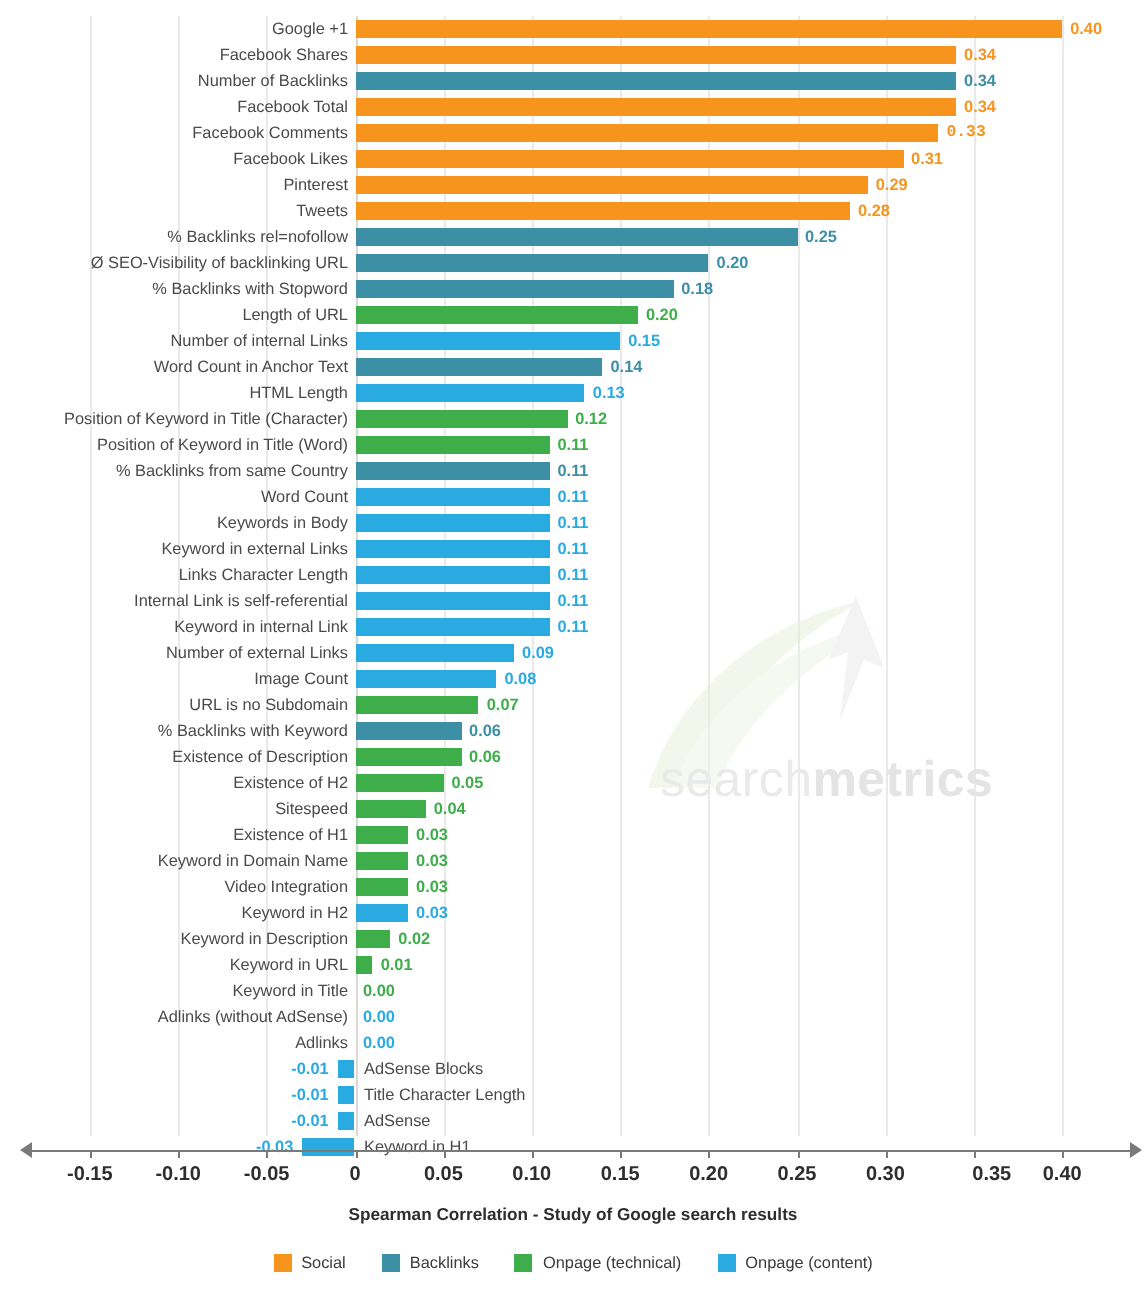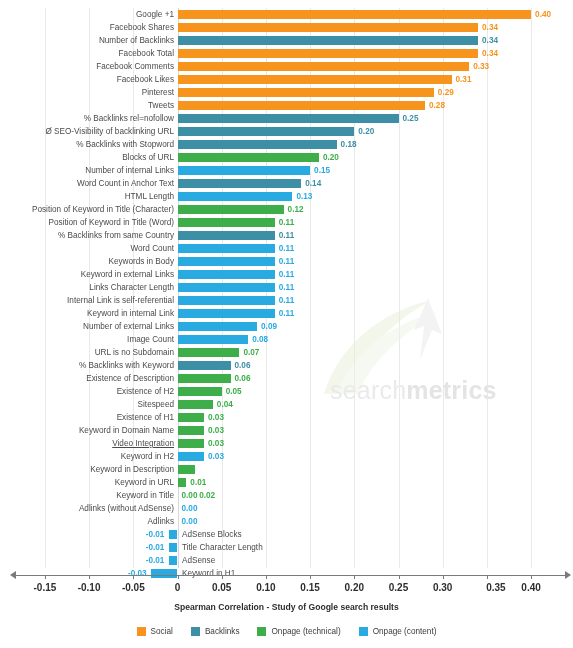--- a/index.html
+++ b/index.html
@@ -178,21 +178,21 @@
           <div class="val" style="height: 13px; line-height: 13px; color: rgb(61, 143, 166); left: 482.06px;">0.34</div>
         </div>
         <div class="row" style="height: 13px;">
           <div class="row-label" style="height: 13px; line-height: 13px;">Facebook Total</div>
           <div class="bar" style="left: 177.5px; width: 300.56px; background: rgb(247, 148, 30); height: 9px;"></div>
           <div class="val" style="height: 13px; line-height: 13px; color: rgb(247, 148, 30); left: 482.06px;">0.34</div>
         </div>
         <div class="row" style="height: 13px;">
           <div class="row-label" style="height: 13px; line-height: 13px;">Facebook Comments</div>
           <div class="bar" style="left: 177.5px; width: 291.72px; background: rgb(247, 148, 30); height: 9px;"></div>
-          <div class="val" style="height: 13px; line-height: 13px; color: rgb(247, 148, 30); left: 473.22px;">0.33</div>
+          <div class="val" style="height: 13px; line-height: 13px; color: rgb(247, 148, 30); left: 473.22px; font-family: Liberation Mono, monospace;">0.33</div>
         </div>
         <div class="row" style="height: 13px;">
           <div class="row-label" style="height: 13px; line-height: 13px;">Facebook Likes</div>
           <div class="bar" style="left: 177.5px; width: 274.04px; background: rgb(247, 148, 30); height: 9px;"></div>
           <div class="val" style="height: 13px; line-height: 13px; color: rgb(247, 148, 30); left: 455.54px;">0.31</div>
         </div>
         <div class="row" style="height: 13px;">
           <div class="row-label" style="height: 13px; line-height: 13px;">Pinterest</div>
           <div class="bar" style="left: 177.5px; width: 256.36px; background: rgb(247, 148, 30); height: 9px;"></div>
           <div class="val" style="height: 13px; line-height: 13px; color: rgb(247, 148, 30); left: 437.86px;">0.29</div>
@@ -211,21 +211,21 @@
           <div class="row-label" style="height: 13px; line-height: 13px;">Ø SEO-Visibility of backlinking URL</div>
           <div class="bar" style="left: 177.5px; width: 176.8px; background: rgb(61, 143, 166); height: 9px;"></div>
           <div class="val" style="height: 13px; line-height: 13px; color: rgb(61, 143, 166); left: 358.3px;">0.20</div>
         </div>
         <div class="row" style="height: 13px;">
           <div class="row-label" style="height: 13px; line-height: 13px;">% Backlinks with Stopword</div>
           <div class="bar" style="left: 177.5px; width: 159.12px; background: rgb(61, 143, 166); height: 9px;"></div>
           <div class="val" style="height: 13px; line-height: 13px; color: rgb(61, 143, 166); left: 340.62px;">0.18</div>
         </div>
         <div class="row" style="height: 13px;">
-          <div class="row-label" style="height: 13px; line-height: 13px;">Blocks of URL</div>
+          <div class="row-label" style="height: 13px; line-height: 13px;">Length of URL</div>
           <div class="bar" style="left: 177.5px; width: 141.44px; background: rgb(61, 174, 73); height: 9px;"></div>
           <div class="val" style="height: 13px; line-height: 13px; color: rgb(61, 174, 73); left: 322.94px;">0.20</div>
         </div>
         <div class="row" style="height: 13px;">
           <div class="row-label" style="height: 13px; line-height: 13px;">Number of internal Links</div>
           <div class="bar" style="left: 177.5px; width: 132.6px; background: rgb(41, 171, 226); height: 9px;"></div>
           <div class="val" style="height: 13px; line-height: 13px; color: rgb(41, 171, 226); left: 314.1px;">0.15</div>
         </div>
         <div class="row" style="height: 13px;">
           <div class="row-label" style="height: 13px; line-height: 13px;">Word Count in Anchor Text</div>
@@ -321,33 +321,33 @@
           <div class="row-label" style="height: 13px; line-height: 13px;">Existence of H1</div>
           <div class="bar" style="left: 177.5px; width: 26.52px; background: rgb(61, 174, 73); height: 9px;"></div>
           <div class="val" style="height: 13px; line-height: 13px; color: rgb(61, 174, 73); left: 208.02px;">0.03</div>
         </div>
         <div class="row" style="height: 13px;">
           <div class="row-label" style="height: 13px; line-height: 13px;">Keyword in Domain Name</div>
           <div class="bar" style="left: 177.5px; width: 26.52px; background: rgb(61, 174, 73); height: 9px;"></div>
           <div class="val" style="height: 13px; line-height: 13px; color: rgb(61, 174, 73); left: 208.02px;">0.03</div>
         </div>
         <div class="row" style="height: 13px;">
-          <div class="row-label" style="height: 13px; line-height: 13px; text-decoration: underline;">Video Integration</div>
+          <div class="row-label" style="height: 13px; line-height: 13px;">Video Integration</div>
           <div class="bar" style="left: 177.5px; width: 26.52px; background: rgb(61, 174, 73); height: 9px;"></div>
           <div class="val" style="height: 13px; line-height: 13px; color: rgb(61, 174, 73); left: 208.02px;">0.03</div>
         </div>
         <div class="row" style="height: 13px;">
           <div class="row-label" style="height: 13px; line-height: 13px;">Keyword in H2</div>
           <div class="bar" style="left: 177.5px; width: 26.52px; background: rgb(41, 171, 226); height: 9px;"></div>
           <div class="val" style="height: 13px; line-height: 13px; color: rgb(41, 171, 226); left: 208.02px;">0.03</div>
         </div>
         <div class="row" style="height: 13px;">
           <div class="row-label" style="height: 13px; line-height: 13px;">Keyword in Description</div>
           <div class="bar" style="left: 177.5px; width: 17.68px; background: rgb(61, 174, 73); height: 9px;"></div>
-          <div class="val" style="height: 13px; line-height: 13px; color: rgb(61, 174, 73); left: 199.18px; margin-top: 26px;">0.02</div>
+          <div class="val" style="height: 13px; line-height: 13px; color: rgb(61, 174, 73); left: 199.18px;">0.02</div>
         </div>
         <div class="row" style="height: 13px;">
           <div class="row-label" style="height: 13px; line-height: 13px;">Keyword in URL</div>
           <div class="bar" style="left: 177.5px; width: 8.84px; background: rgb(61, 174, 73); height: 9px;"></div>
           <div class="val" style="height: 13px; line-height: 13px; color: rgb(61, 174, 73); left: 190.34px;">0.01</div>
         </div>
         <div class="row" style="height: 13px;">
           <div class="row-label" style="height: 13px; line-height: 13px;">Keyword in Title</div>
           <div class="bar" style="left: 177.5px; width: 0px; background: rgb(61, 174, 73); height: 9px;"></div>
           <div class="val" style="height: 13px; line-height: 13px; color: rgb(61, 174, 73); left: 181.5px;">0.00</div>

